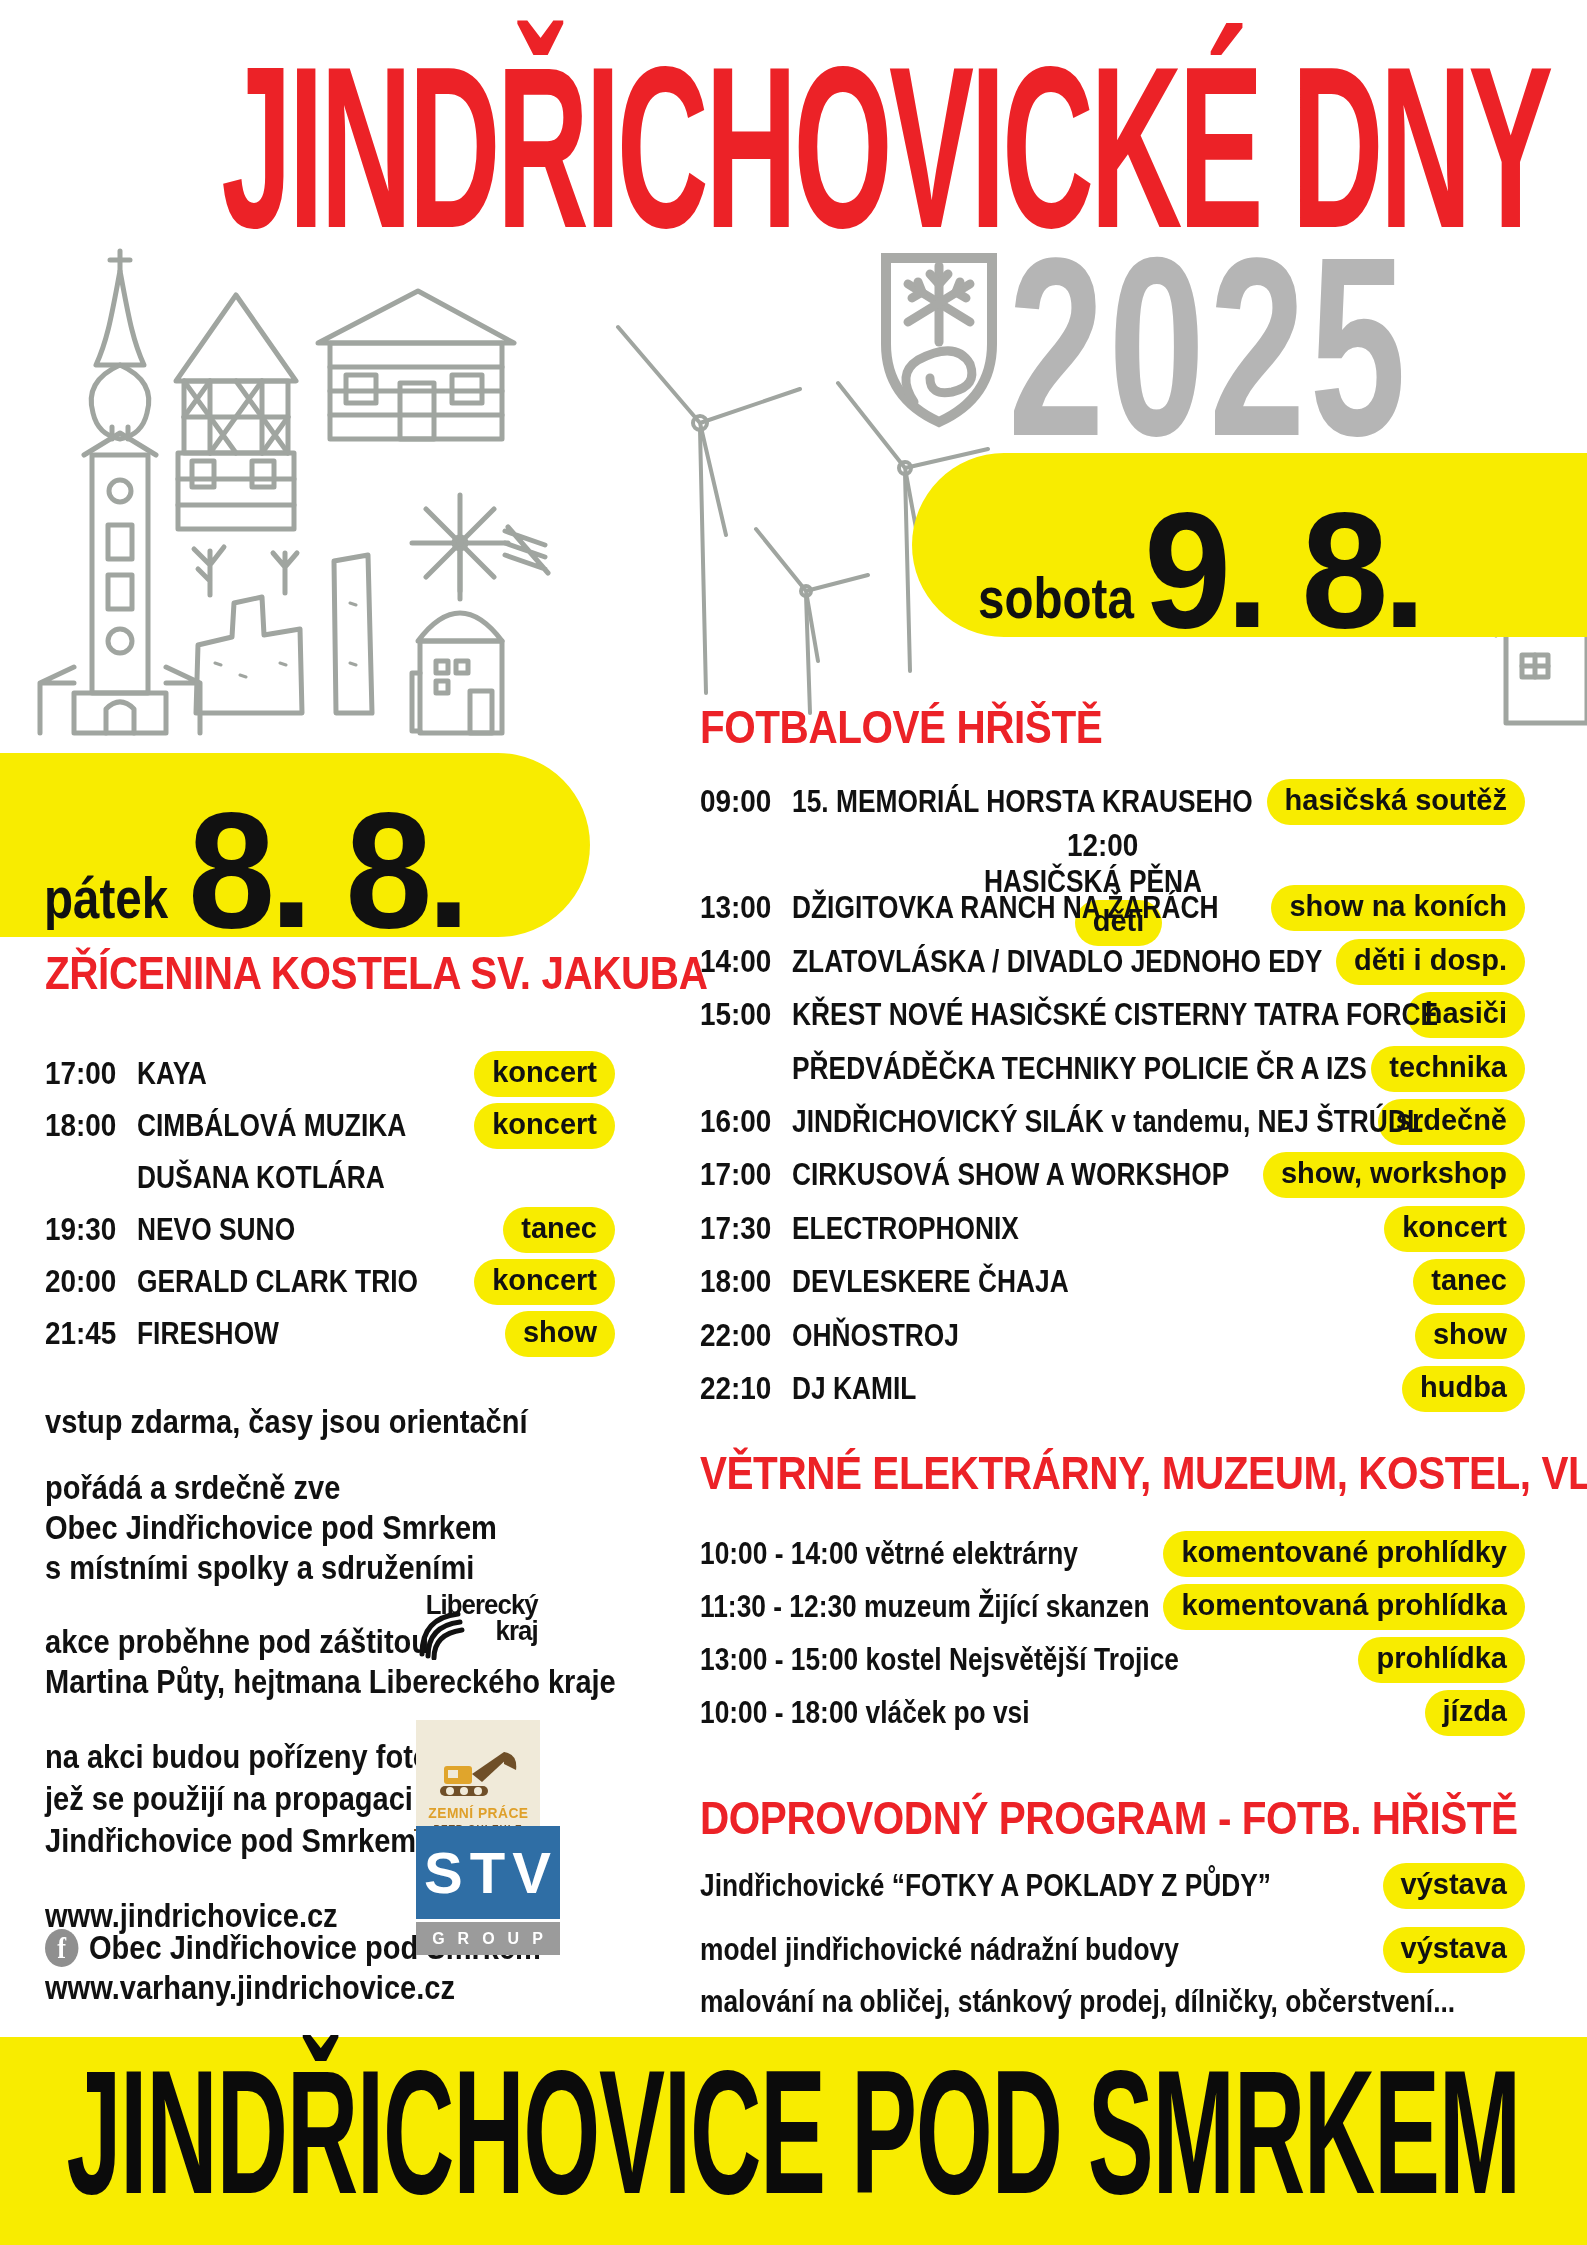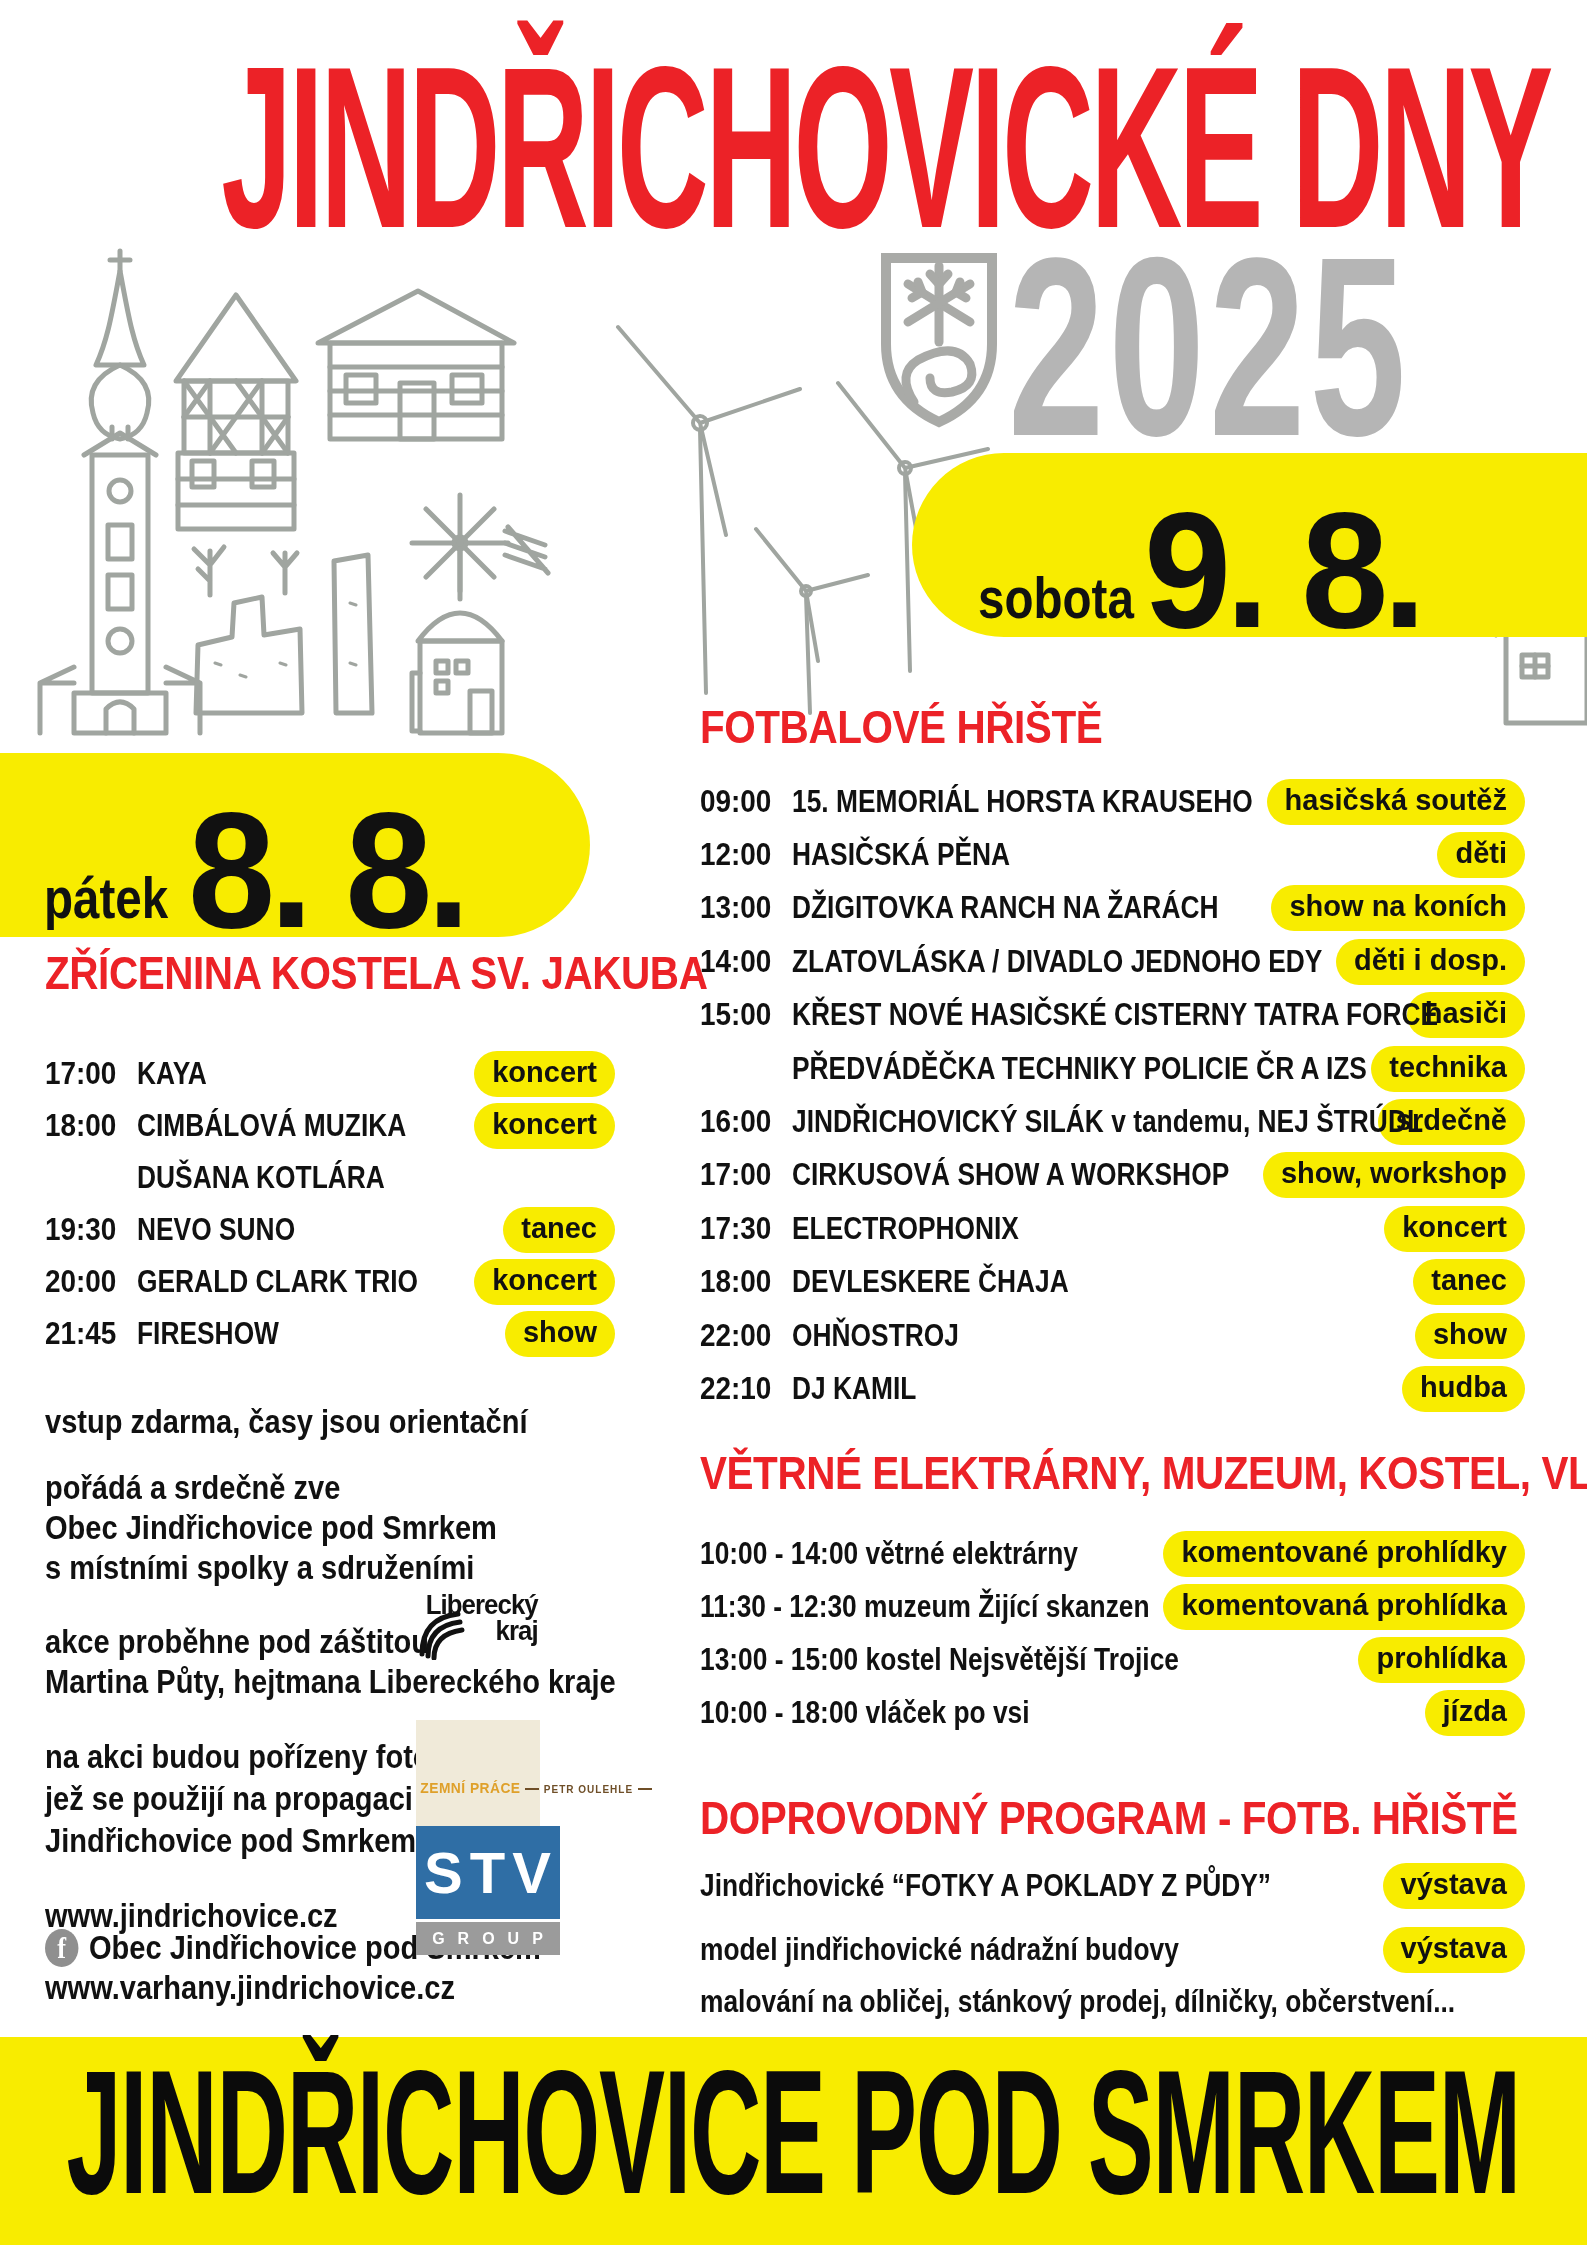--- a/index.html
+++ b/index.html
@@ -46,21 +46,21 @@
         transform:scaleX(0.88);transform-origin:0 0;z-index:1;}
   .fbrow{display:flex;align-items:center;gap:12px;}
   .fb-icon{width:38px;height:38px;border-radius:50%;background:#8f8f8f;color:#fff;
            display:flex;align-items:center;justify-content:center;
            font-size:30px;font-weight:bold;font-family:"Liberation Serif","DejaVu Serif",serif;}
   
   .lk-logo{position:absolute;left:418px;top:1592px;width:120px;height:68px;z-index:1;}
   .lk-text{position:absolute;right:0;top:0;text-align:right;font-size:28px;line-height:26px;
            font-weight:bold;letter-spacing:-1px;transform:scaleX(0.92);transform-origin:100% 0;}
   .zemni{position:absolute;left:416px;top:1720px;width:124px;height:143px;background:#f0ead9;
-         display:flex;flex-direction:row;align-items:center;justify-content:space-between;
+         display:flex;flex-direction:column;align-items:center;justify-content:center;
          padding-bottom:8px;box-sizing:border-box;z-index:1;}
   .zemni-l1{color:#dfa02a;font-size:15px;font-weight:bold;letter-spacing:0.5px;white-space:nowrap;
             transform:scaleX(0.92);}
   .zemni-l2{color:#6f4f28;font-size:10px;font-weight:bold;letter-spacing:1px;white-space:nowrap;
             display:flex;align-items:center;gap:5px;margin-top:3px;}
   .zemni-l2 i{display:block;width:14px;height:2px;background:#6f4f28;}
   .stv{position:absolute;left:416px;top:1826px;width:144px;height:131px;z-index:1;}
   .stv-blue{height:93px;background:#2f6ea5;display:flex;align-items:center;justify-content:center;
             color:#fff;font-size:58px;font-weight:bold;letter-spacing:7px;padding-left:6px;box-sizing:border-box;}
   .stv-gray{height:33px;margin-top:3px;background:#9b9b9b;display:flex;align-items:center;justify-content:center;
@@ -273,21 +273,21 @@
     <div class="stv-gray">GROUP</div>
   </div>
 
   <div class="sechead" style="left:700px;top:702px;">FOTBALOVÉ HŘIŠTĚ</div>
   <div class="sched" style="left:700px;top:775px;width:825px;">
     <div class="srow" style="height:53.4px;">
       <span class="stime">09:00</span>
       <span class="stitle">15. MEMORIÁL HORSTA KRAUSEHO</span>
       <span class="pill">hasičská soutěž</span>
     </div>
-    <div class="srow" style="height:53.4px;">
+    <div class="srow" style="height:53.4px;flex-direction:column;">
       <span class="stime">12:00</span>
       <span class="stitle">HASIČSKÁ PĚNA</span>
       <span class="pill">děti</span>
     </div>
     <div class="srow" style="height:53.4px;">
       <span class="stime">13:00</span>
       <span class="stitle">DŽIGITOVKA RANCH NA ŽARÁCH</span>
       <span class="pill">show na koních</span>
     </div>
     <div class="srow" style="height:53.4px;">

